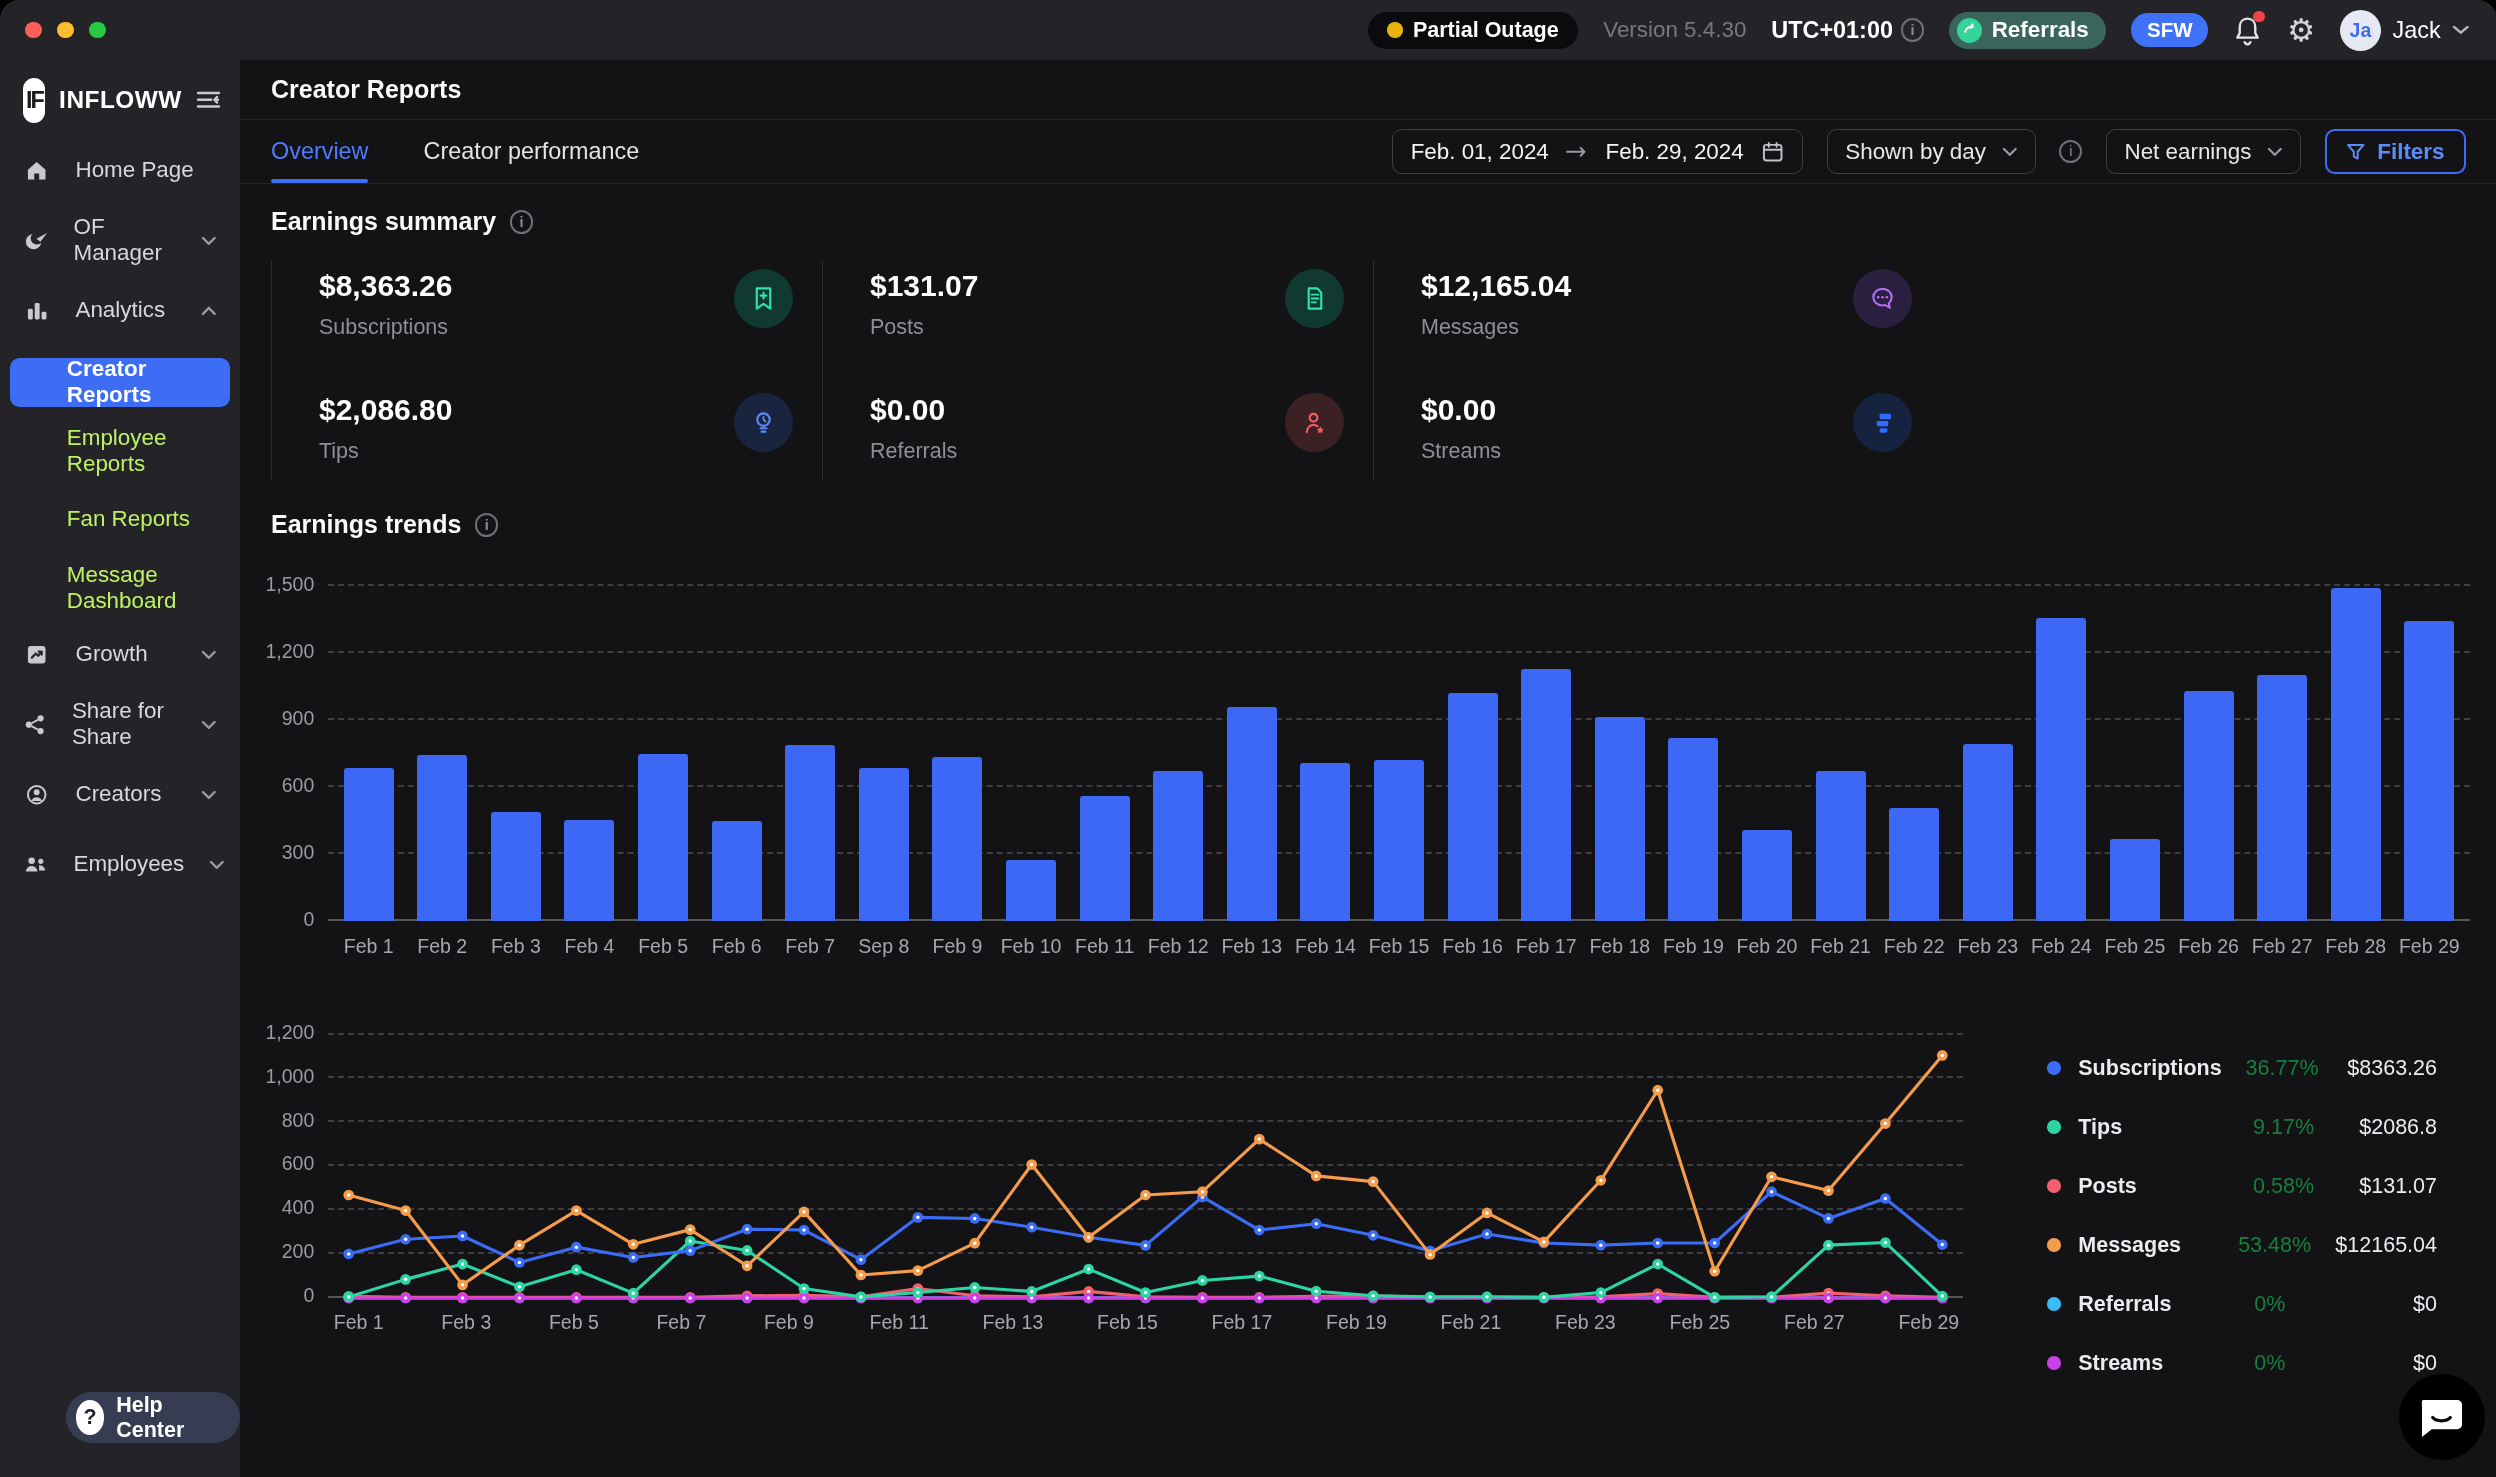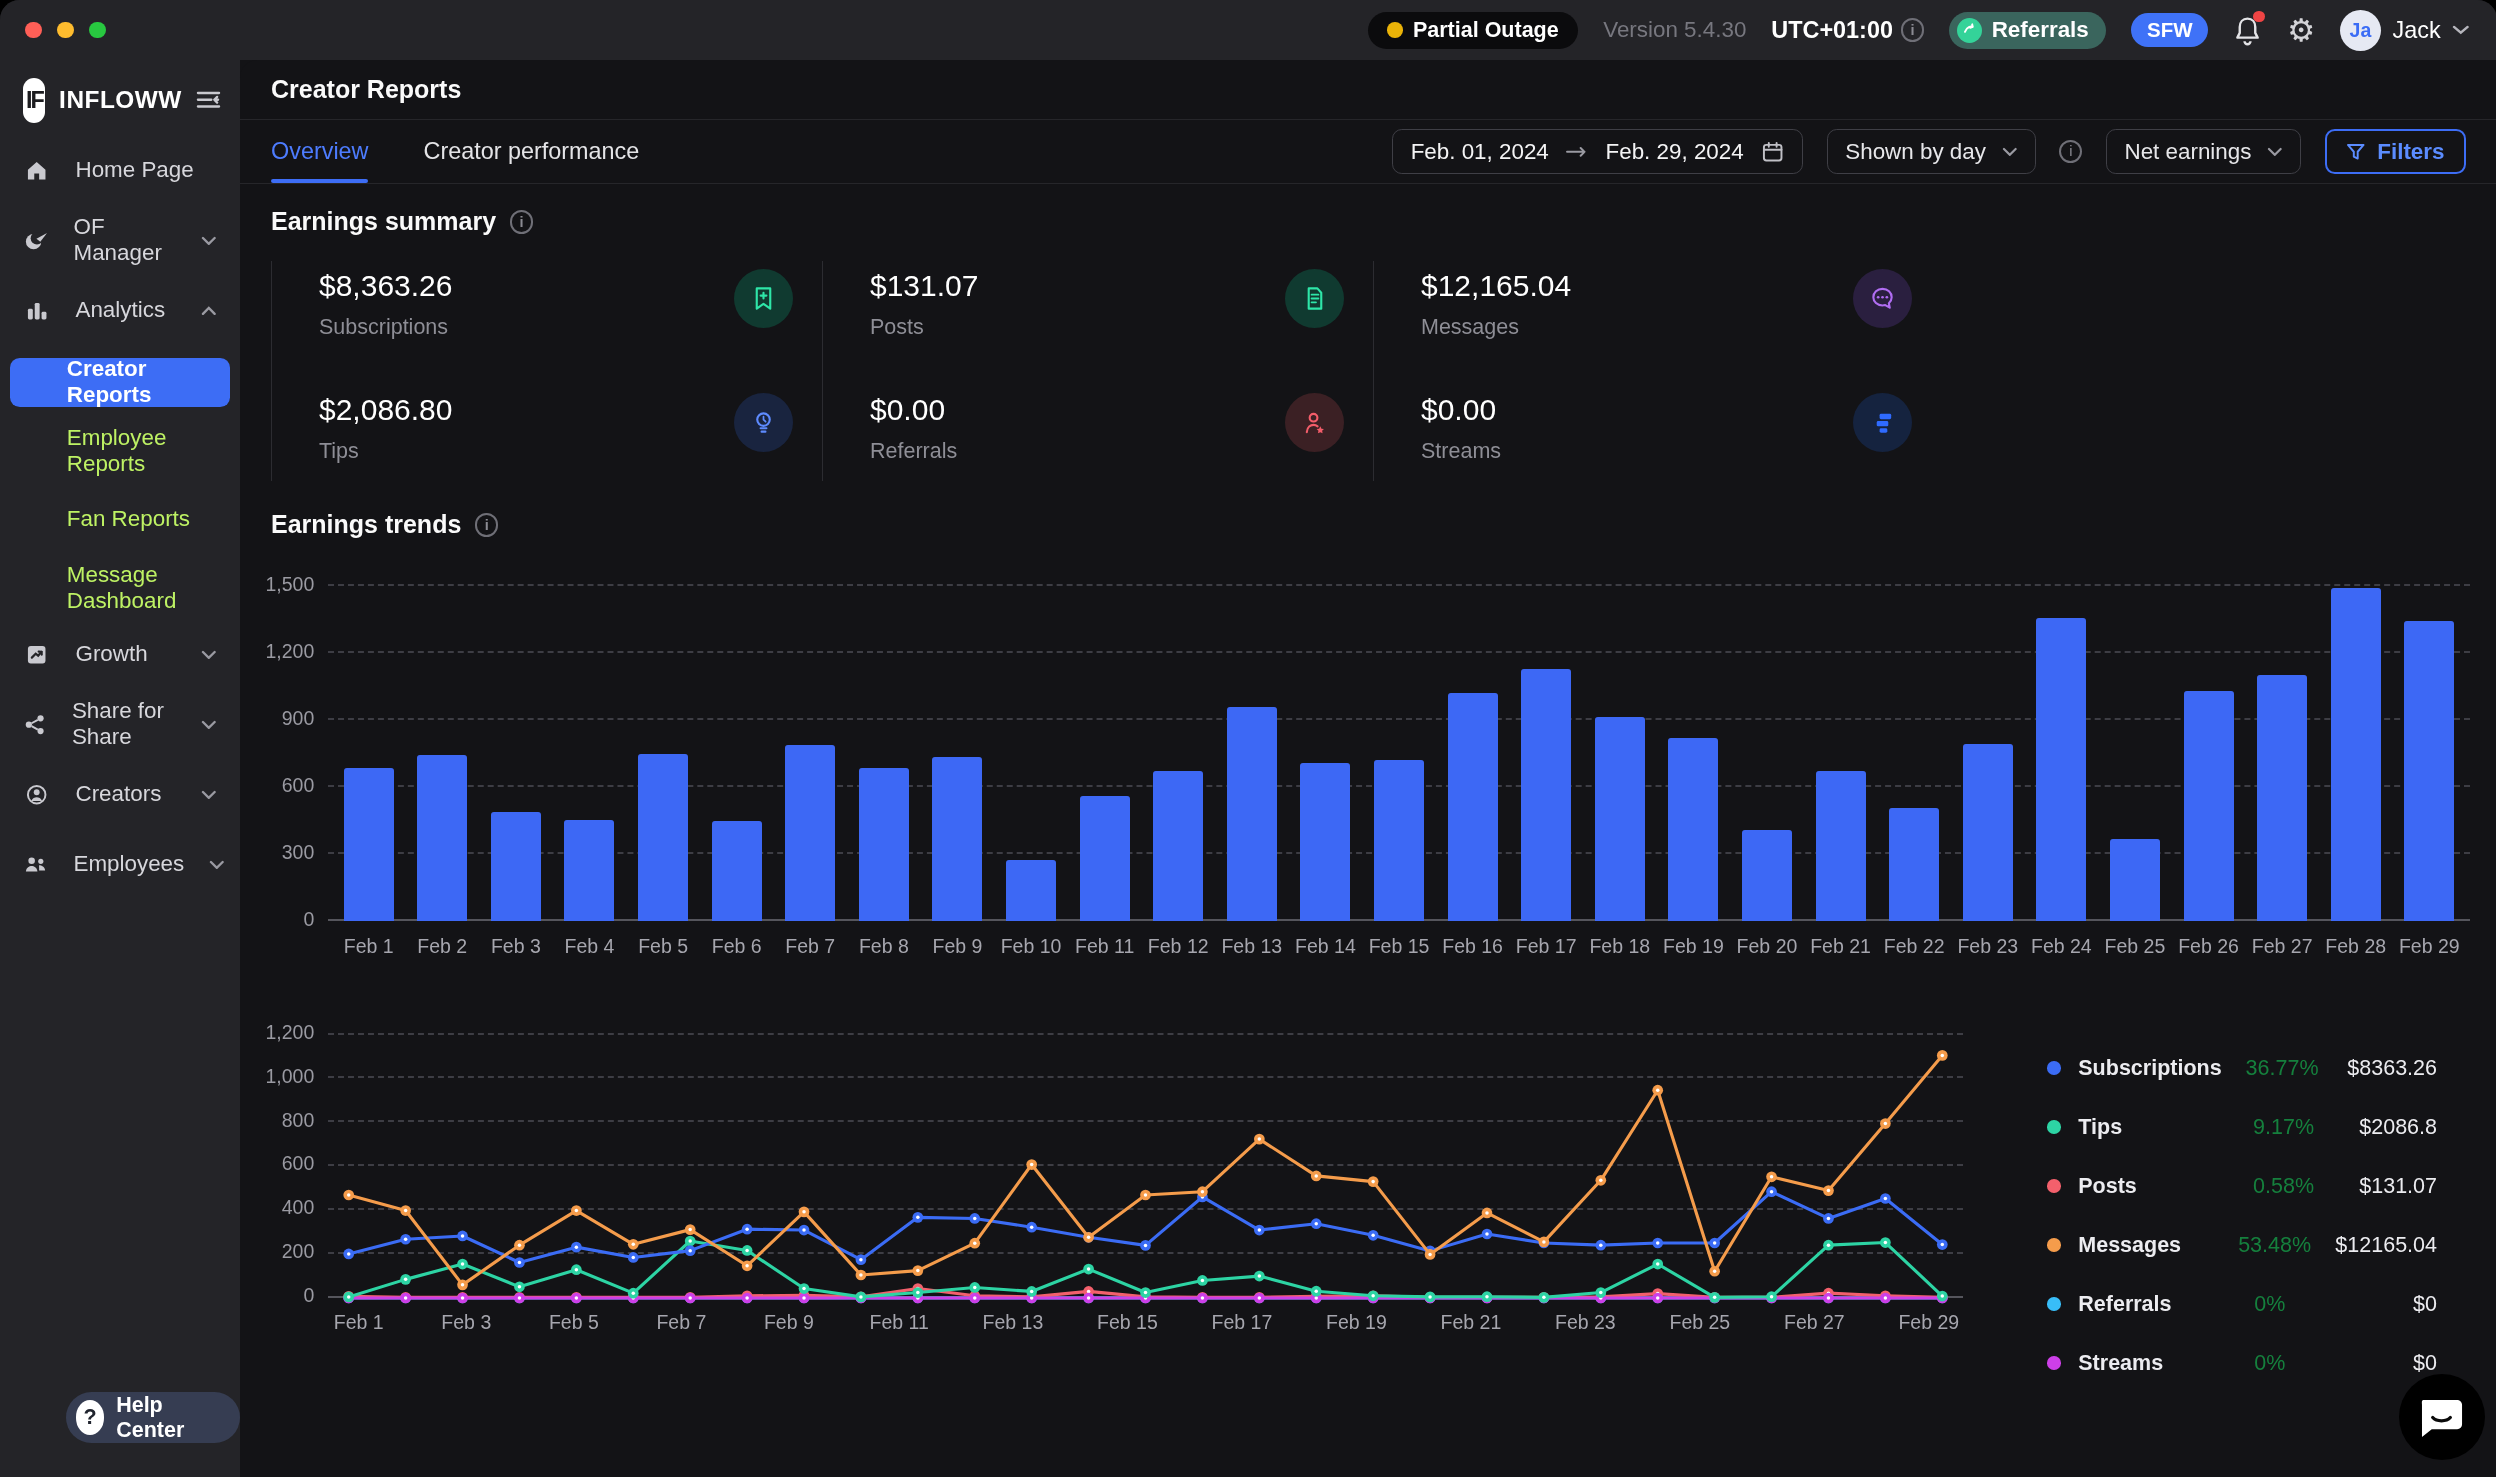--- a/index.html
+++ b/index.html
@@ -88,21 +88,21 @@
   .sum-col.first { width:546px; padding-left:27px; }
   .sum-col.divided { border-left:1px solid #2c2c31; width:551px; }
   .sum-col.last { width:568px; }
   .total-logo { width:62px; height:62px; border-radius:50%; background:#3b6cf8; display:flex;
                 align-items:center; justify-content:center; }
   .total-label { color:#4d7cfe; font-size:22.4px; font-weight:600; margin-top:31px; }
   .total-value { color:#3f75ff; font-size:56px; font-weight:800; margin-top:15.6px; letter-spacing:-1px; }
   .total-value::first-letter { font-size:0.62em; vertical-align:13.7px; }
   .stat-cell { display:flex; align-items:flex-start; justify-content:space-between; }
   .stat-cell + .stat-cell { margin-top:53px; }
-  .stat-value { font-size:30px; font-weight:400; color:#fff; }
+  .stat-value { font-size:30px; font-weight:700; color:#fff; }
   .stat-label { font-size:21.5px; color:#8e8e96; margin-top:11.7px; }
   .stat-ic { width:59px; height:59px; border-radius:50%; display:flex; align-items:center;
              justify-content:center; flex:none; }
 
   
   .chart-section { padding:21.5px 27px 0 31px; }
   .plot { position:relative; margin-left:57px; }
   .gridline { position:absolute; left:0; right:0; height:0; border-top:2px dashed #3d3d44; }
   .gridline.zero { border-top:2px solid #55555c; }
   .gridline .ytick { position:absolute; right:100%; margin-right:13.7px; top:-13.7px; color:#9a9aa2;
@@ -571,21 +571,21 @@
           </div>
         </div>
       <div class="xlabels" id="bar-xlabels">
           <div class="xlabel">Feb 1</div>
           <div class="xlabel">Feb 2</div>
           <div class="xlabel">Feb 3</div>
           <div class="xlabel">Feb 4</div>
           <div class="xlabel">Feb 5</div>
           <div class="xlabel">Feb 6</div>
           <div class="xlabel">Feb 7</div>
-          <div class="xlabel">Feb 8</div>
+          <div class="xlabel">Sep 8</div>
           <div class="xlabel">Feb 9</div>
           <div class="xlabel">Feb 10</div>
           <div class="xlabel">Feb 11</div>
           <div class="xlabel">Feb 12</div>
           <div class="xlabel">Feb 13</div>
           <div class="xlabel">Feb 14</div>
           <div class="xlabel">Feb 15</div>
           <div class="xlabel">Feb 16</div>
           <div class="xlabel">Feb 17</div>
           <div class="xlabel">Feb 18</div>

